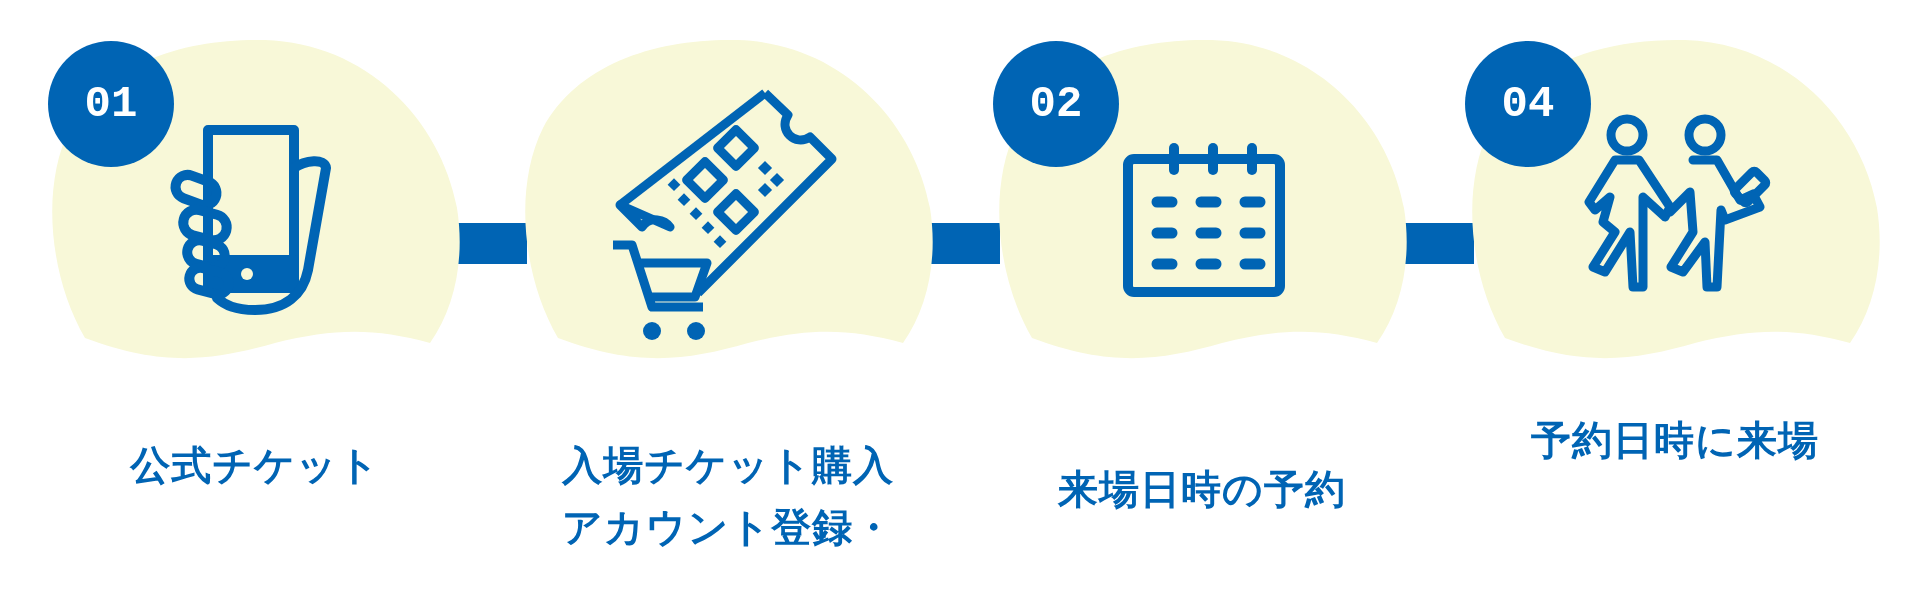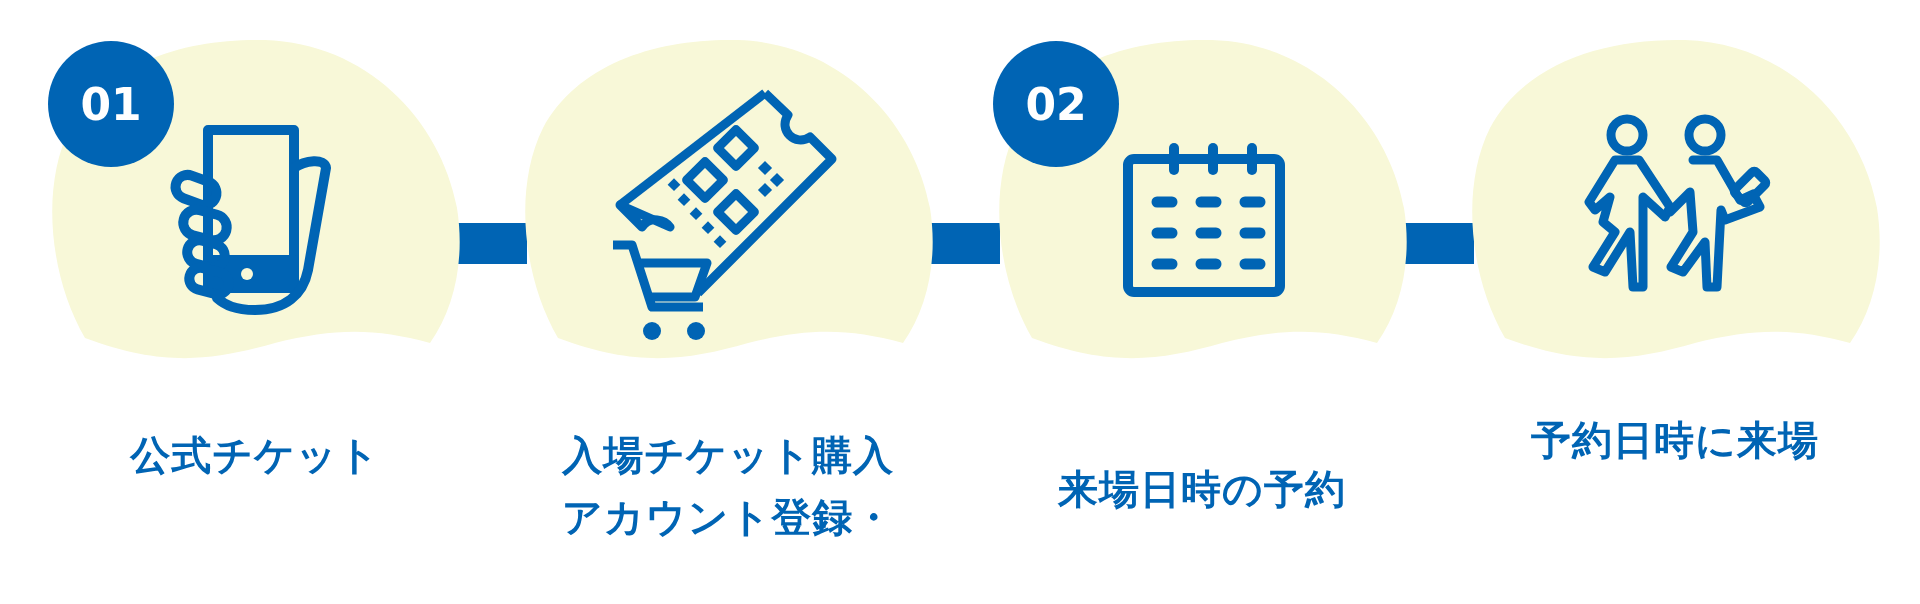--- a/index.html
+++ b/index.html
@@ -3,23 +3,23 @@
 <meta charset="utf-8">
 <style>
   html, body { margin:0; padding:0; background:#ffffff; }
   body { width:1920px; height:604px; position:relative; overflow:hidden;
          font-family:"DejaVu Sans", "Liberation Sans", sans-serif; }
   .connector { position:absolute; top:223px; height:41px; background:#0064b4; }
   .step { position:absolute; top:0; width:480px; height:604px; }
   .blob { position:absolute; left:0; top:38px; width:420px; height:340px; }
   .badge { position:absolute; width:126px; height:126px; border-radius:50%;
            background:#0064b4; color:#ffffff; display:flex; align-items:center;
-           justify-content:center; font-weight:bold; font-size:44px; top:41px; }
+           justify-content:center; font-weight:bold; font-size:44px; top:41px;font-family:Liberation Mono, monospace; }
   .icon { position:absolute; }
-  .label { position:absolute; top:424px; width:420px; left:0; text-align:center;
+  .label { position:absolute; top:434px; width:420px; left:0; text-align:center;
            color:#0064b4; font-weight:bold; font-size:40px; line-height:62px; letter-spacing:1px; }
   .label span { display:block; }
 </style>
 </head>
 <body>
 
 <div class="connector" style="left:455px;width:72px;"></div>
 <div class="connector" style="left:928px;width:72px;"></div>
 <div class="connector" style="left:1402px;width:72px;"></div>
 
@@ -101,20 +101,23 @@
   </svg>
   <div class="label" style="top:410px;margin-top:48px;">
     <span>来場日時の予約</span>
   </div>
 </div>
 
 <div class="step" style="left:1465px;">
   <svg class="blob" viewBox="0 0 420 340">
     <path d="M40,300 C5,240 -5,150 25,90 C60,25 140,0 220,2 C320,5 395,80 412,170 C420,220 410,270 385,305 C330,290 290,290 230,305 C170,322 120,330 40,300 Z" fill="#f8f8d8"></path>
   </svg>
+  <div class="badge" style="left:0px;">
+    <span>04</span>
+  </div>
   <svg class="icon" style="left:110px;top:112px;" width="210" height="200" viewBox="0 0 210 200" fill="none" stroke="#0064b4" stroke-width="9" stroke-linejoin="round" stroke-linecap="round">
     <circle cx="52" cy="23" r="16"></circle>
     <circle cx="130" cy="23" r="16"></circle>
     <path d="M40,48 L64,48 L95,95 L90,105 L68,85 L68,175 L58,175 L55,120 L30,160 L18,155 L40,120 L28,110 L35,85 L20,98 L14,90 Z"></path>
     <path d="M118,48 L142,48 L165,88 L178,82 L185,95 L150,108 L146,98 L142,175 L132,175 L130,130 L108,160 L96,155 L118,120 L115,80 L95,100"></path>
     <rect x="166" y="60" width="18" height="30" rx="3" transform="rotate(45 175 75)"></rect>
   </svg>
   <div class="label" style="top:410px;font-family:Liberation Serif, serif;">
     <span>予約日時に来場</span>
   </div>

